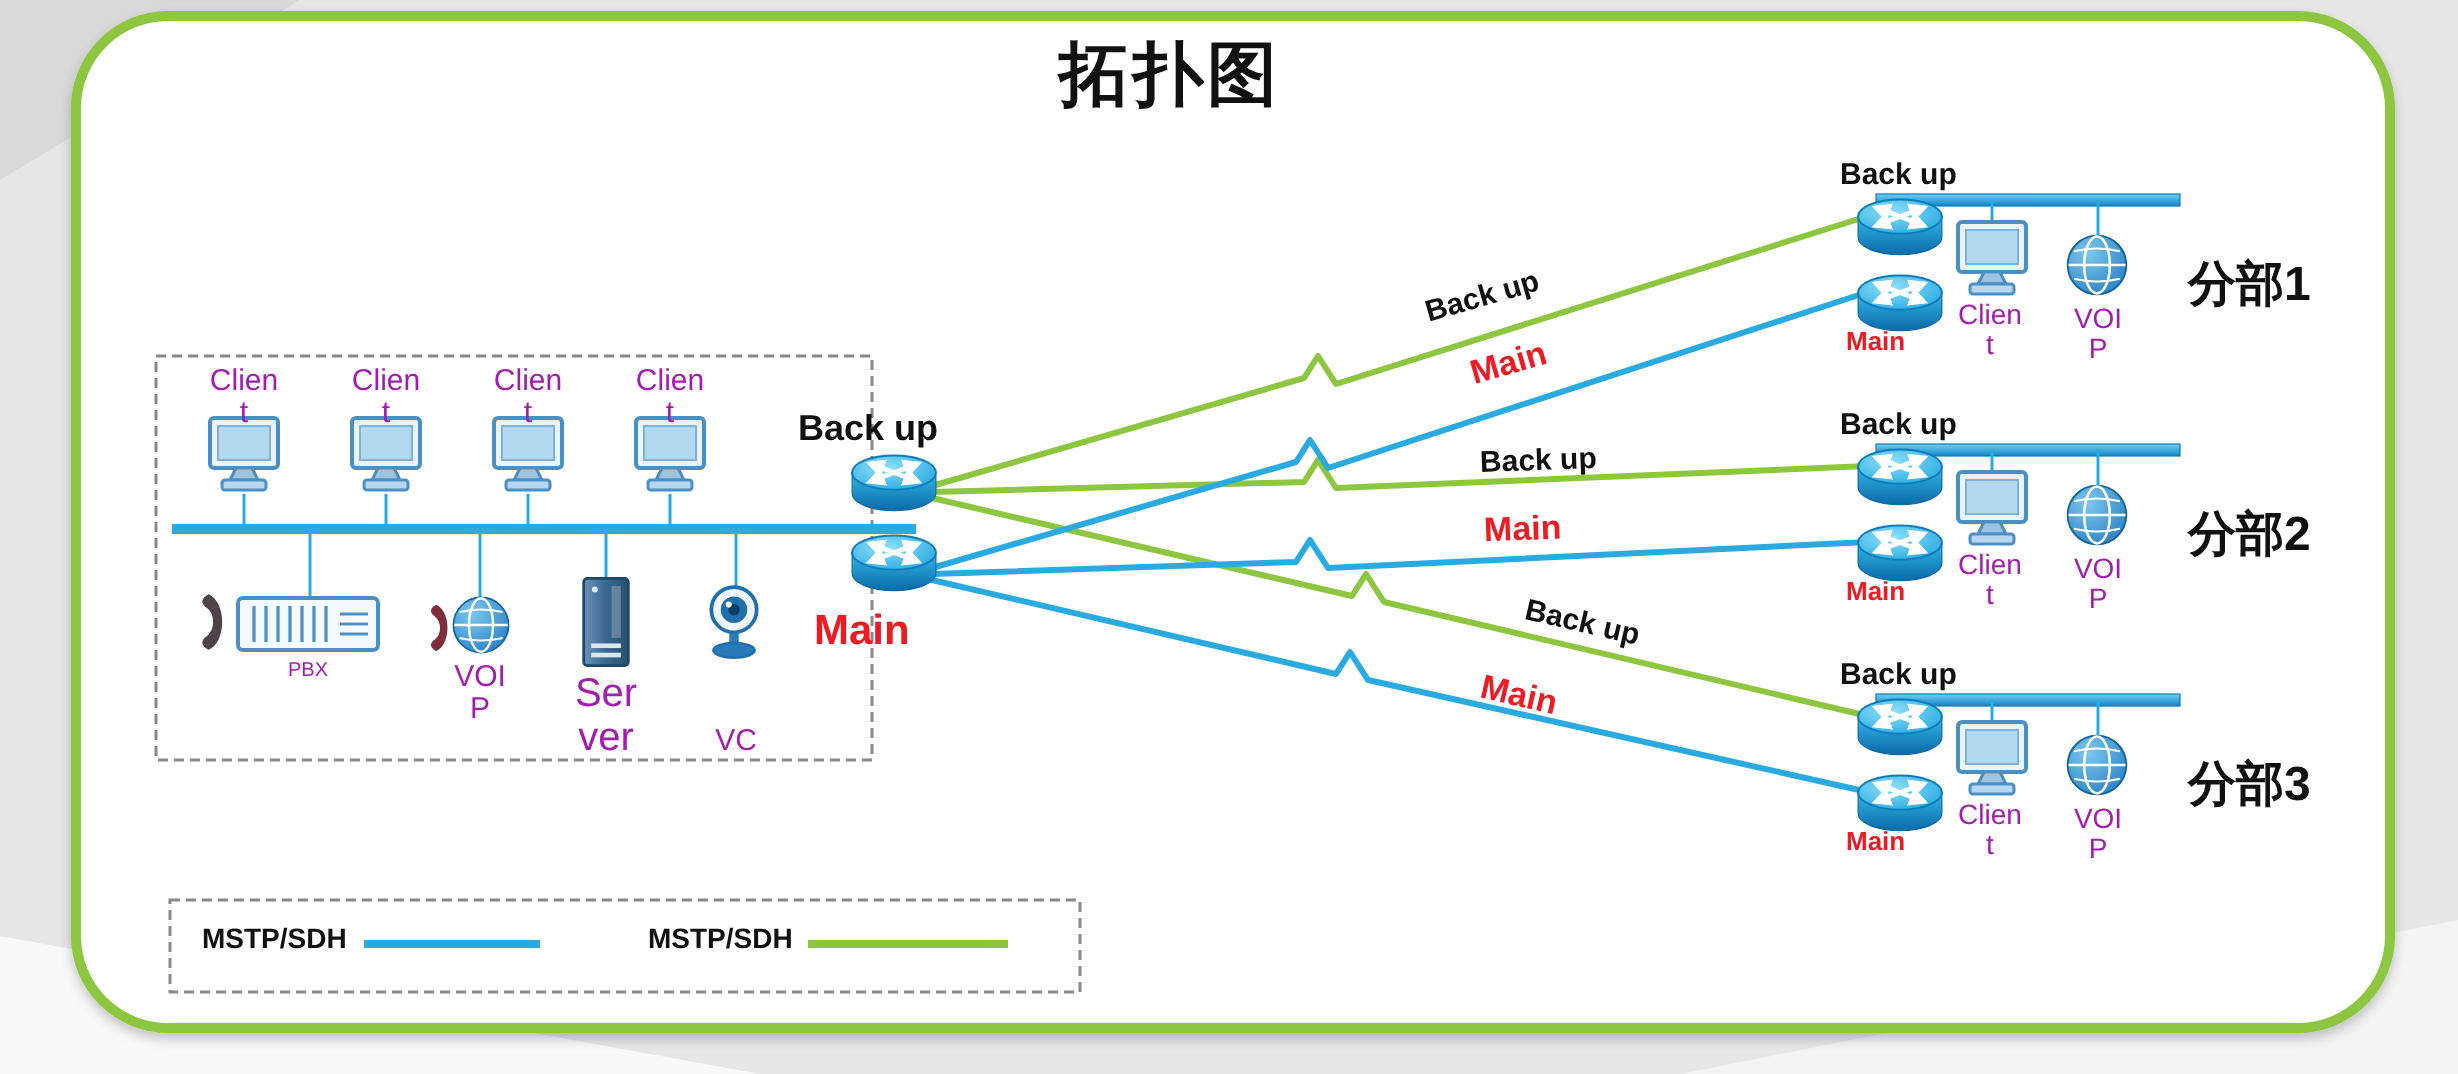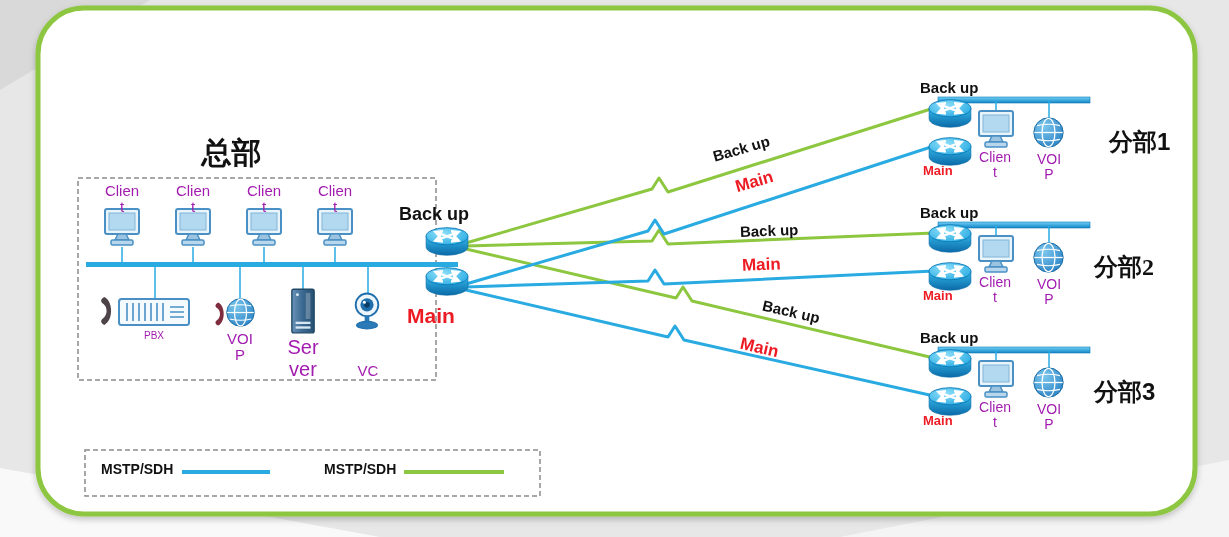--- a/index.html
+++ b/index.html
@@ -162,22 +162,22 @@
   <use href="#bgfx" y="125"></use>
   <use href="#bgfx" y="250"></use>
 
   <g>
     <rect x="85" y="450" width="455" height="46" fill="none" stroke="#8a8a8a" stroke-width="1.5" stroke-dasharray="5 3"></rect>
     <rect x="182" y="470" width="88" height="4" fill="#29abe2"></rect>
     <rect x="404" y="470" width="100" height="4" fill="#8dc63f"></rect>
   </g>
 </svg>
 
-
-<div class="lbl b ctr" style="left:189px;top:133px;width:85px;font-size:30px;">总部</div>
+<div class="lbl b ctr" style="left:510px;top:14px;width:150px;font-size:35px;letter-spacing:2px;">拓扑图</div>
+
 <div class="lbl b" style="left:399px;top:204px;font-size:18px;">Back up</div>
 <div class="lbl b red" style="left:407px;top:304px;font-size:21px;">Main</div>
 
 <div class="lbl blue wrap" style="left:104px;top:183px;width:36px;font-size:15px;">Client</div>
 <div class="lbl blue wrap" style="left:175px;top:183px;width:36px;font-size:15px;">Client</div>
 <div class="lbl blue wrap" style="left:246px;top:183px;width:36px;font-size:15px;">Client</div>
 <div class="lbl blue wrap" style="left:317px;top:183px;width:36px;font-size:15px;">Client</div>
 
 <div class="lbl blue wrap" style="left:132px;top:331px;width:44px;font-size:10px;">PBX</div>
 <div class="lbl blue wrap" style="left:226px;top:331px;width:28px;font-size:15px;">VOIP</div>
@@ -188,27 +188,27 @@
 <div class="lbl b red" style="left:735px;top:172px;font-size:17px;transform:rotate(-16deg);">Main</div>
 <div class="lbl b" style="left:740px;top:222px;font-size:15px;transform:rotate(-2deg);">Back up</div>
 <div class="lbl b red" style="left:742px;top:255px;font-size:17px;transform:rotate(-2deg);">Main</div>
 <div class="lbl b" style="left:762px;top:303px;font-size:15px;transform:rotate(13deg);">Back up</div>
 <div class="lbl b red" style="left:740px;top:338px;font-size:17px;transform:rotate(13deg);">Main</div>
 
 <div class="lbl b" style="left:920px;top:79px;font-size:15px;">Back up</div>
 <div class="lbl b red" style="left:923px;top:163px;font-size:13px;">Main</div>
 <div class="lbl blue wrap" style="left:978px;top:150px;width:34px;font-size:14px;">Client</div>
 <div class="lbl blue wrap" style="left:1035px;top:152px;width:28px;font-size:14px;">VOIP</div>
-<div class="lbl b" style="left:1094px;top:126px;font-size:24px;margin-left:15px;">分部1</div>
+<div class="lbl b" style="left:1094px;top:126px;font-size:24px;">分部1</div>
 
 <div class="lbl b" style="left:920px;top:204px;font-size:15px;">Back up</div>
 <div class="lbl b red" style="left:923px;top:288px;font-size:13px;">Main</div>
 <div class="lbl blue wrap" style="left:978px;top:275px;width:34px;font-size:14px;">Client</div>
 <div class="lbl blue wrap" style="left:1035px;top:277px;width:28px;font-size:14px;">VOIP</div>
-<div class="lbl b" style="left:1094px;top:251px;font-size:24px;font-family:Liberation Serif, serif;">分部2</div>
+<div class="lbl b" style="left:1094px;top:251px;font-size:24px;">分部2</div>
 
 <div class="lbl b" style="left:920px;top:329px;font-size:15px;">Back up</div>
 <div class="lbl b red" style="left:923px;top:413px;font-size:13px;">Main</div>
 <div class="lbl blue wrap" style="left:978px;top:400px;width:34px;font-size:14px;">Client</div>
 <div class="lbl blue wrap" style="left:1035px;top:402px;width:28px;font-size:14px;">VOIP</div>
 <div class="lbl b" style="left:1094px;top:376px;font-size:24px;">分部3</div>
 
 <div class="lbl b" style="left:101px;top:461px;font-size:14px;">MSTP/SDH</div>
 <div class="lbl b" style="left:324px;top:461px;font-size:14px;">MSTP/SDH</div>
 

